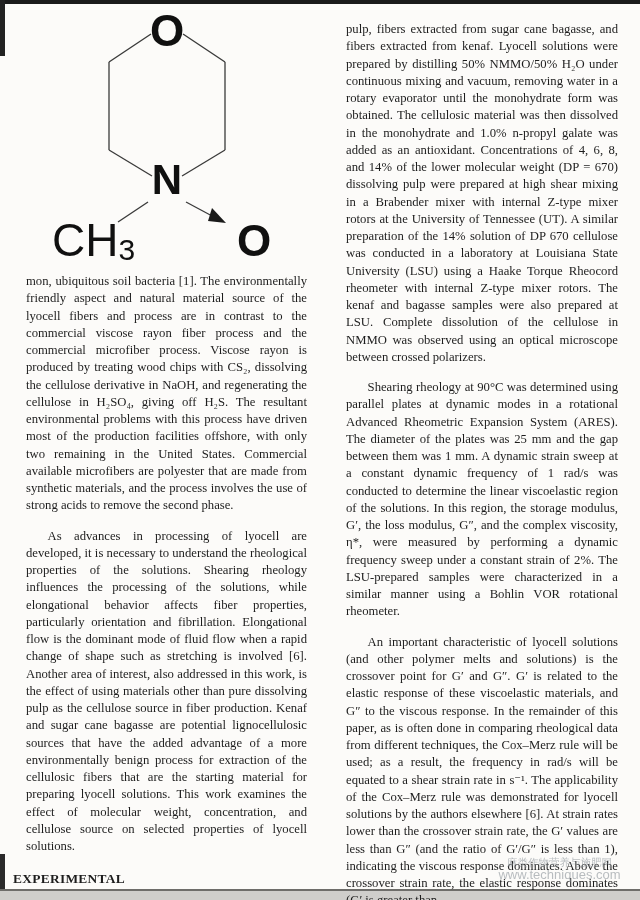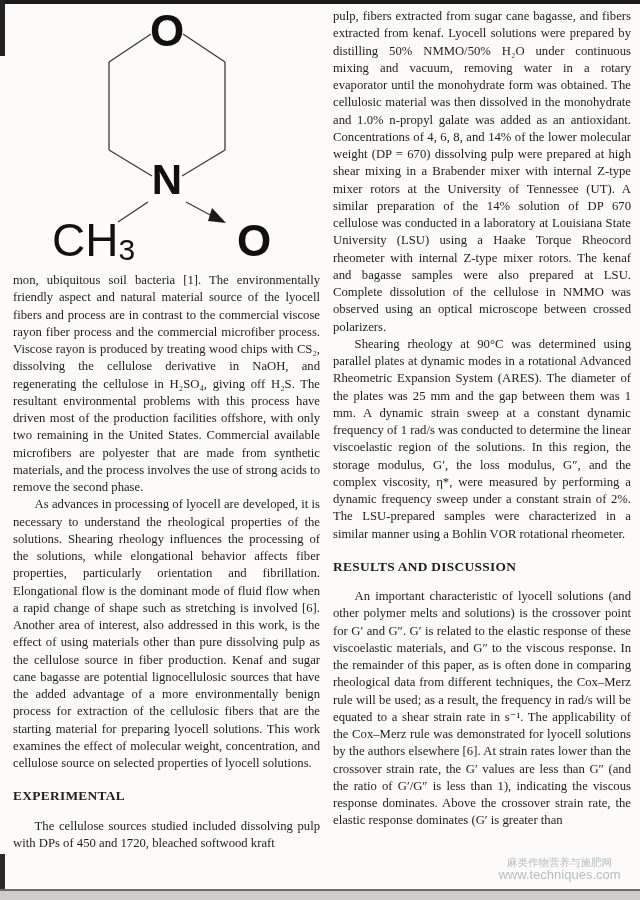--- a/index.html
+++ b/index.html
@@ -16,21 +16,21 @@
   .edge-left-top{position:absolute;left:0;top:0;width:5px;height:56px;background:#222;}
   .edge-left-bottom{position:absolute;left:0;top:854px;width:5px;height:36px;background:#2a2a2a;}
   .edge-bottom{position:absolute;left:0;top:889px;width:640px;height:11px;background:#cfcecb;border-top:2px solid #6e6d6a;}
   .col{
     position:absolute;top:8px;
     text-align:justify;
     font-size:12.7px;line-height:17.25px;
   }
   .col-left{left:13px;width:307px;}
   .col-right{left:333px;width:298px;}
-  .col p{margin:0;}
+  .col p{margin:13px;}
   .col p.indent{text-indent:1.7em;}
   .heading{
     font-weight:bold;
     font-size:13.4px;
     letter-spacing:0.3px;
     margin:15px 0 13px 0;
     text-align:left;
   }
   .figure-block{
     width:100%;
@@ -99,21 +99,20 @@
 
     <p>mon, ubiquitous soil bacteria [1]. The environmentally friendly aspect and natural material source of the lyocell fibers and process are in contrast to the commercial viscose rayon fiber process and the commercial microfiber process. Viscose rayon is produced by treating wood chips with CS₂, dissolving the cellulose derivative in NaOH, and regenerating the cellulose in H₂SO₄, giving off H₂S. The resultant environmental problems with this process have driven most of the production facilities offshore, with only two remaining in the United States. Commercial available microfibers are polyester that are made from synthetic materials, and the process involves the use of strong acids to remove the second phase.</p>
     <p class="indent">As advances in processing of lyocell are developed, it is necessary to understand the rheological properties of the solutions. Shearing rheology influences the processing of the solutions, while elongational behavior affects fiber properties, particularly orientation and fibrillation. Elongational flow is the dominant mode of fluid flow when a rapid change of shape such as stretching is involved [6]. Another area of interest, also addressed in this work, is the effect of using materials other than pure dissolving pulp as the cellulose source in fiber production. Kenaf and sugar cane bagasse are potential lignocellulosic sources that have the added advantage of a more environmentally benign process for extraction of the cellulosic fibers that are the starting material for preparing lyocell solutions. This work examines the effect of molecular weight, concentration, and cellulose source on selected properties of lyocell solutions.</p>
     <div class="heading">EXPERIMENTAL</div>
     <p class="indent">The cellulose sources studied included dissolving pulp with DPs of 450 and 1720, bleached softwood kraft</p>
   </div>
 
   <div class="col col-right">
     <p>pulp, fibers extracted from sugar cane bagasse, and fibers extracted from kenaf. Lyocell solutions were prepared by distilling 50% NMMO/50% H₂O under continuous mixing and vacuum, removing water in a rotary evaporator until the monohydrate form was obtained. The cellulosic material was then dissolved in the monohydrate and 1.0% n-propyl galate was added as an antioxidant. Concentrations of 4, 6, 8, and 14% of the lower molecular weight (DP = 670) dissolving pulp were prepared at high shear mixing in a Brabender mixer with internal Z-type mixer rotors at the University of Tennessee (UT). A similar preparation of the 14% solution of DP 670 cellulose was conducted in a laboratory at Louisiana State University (LSU) using a Haake Torque Rheocord rheometer with internal Z-type mixer rotors. The kenaf and bagasse samples were also prepared at LSU. Complete dissolution of the cellulose in NMMO was observed using an optical microscope between crossed polarizers.</p>
     <p class="indent">Shearing rheology at 90°C was determined using parallel plates at dynamic modes in a rotational Advanced Rheometric Expansion System (ARES). The diameter of the plates was 25 mm and the gap between them was 1 mm. A dynamic strain sweep at a constant dynamic frequency of 1 rad/s was conducted to determine the linear viscoelastic region of the solutions. In this region, the storage modulus, G′, the loss modulus, G″, and the complex viscosity, η*, were measured by performing a dynamic frequency sweep under a constant strain of 2%. The LSU-prepared samples were characterized in a similar manner using a Bohlin VOR rotational rheometer.</p>
-    <div class="heading">RESULTS AND DISCUSSION</div>
     <p class="indent">An important characteristic of lyocell solutions (and other polymer melts and solutions) is the crossover point for G′ and G″. G′ is related to the elastic response of these viscoelastic materials, and G″ to the viscous response. In the remainder of this paper, as is often done in comparing rheological data from different techniques, the Cox–Merz rule will be used; as a result, the frequency in rad/s will be equated to a shear strain rate in s⁻¹. The applicability of the Cox–Merz rule was demonstrated for lyocell solutions by the authors elsewhere [6]. At strain rates lower than the crossover strain rate, the G′ values are less than G″ (and the ratio of G′/G″ is less than 1), indicating the viscous response dominates. Above the crossover strain rate, the elastic response dominates (G′ is greater than</p>
   </div>
 
   <div class="watermark">
     <div class="wm1">麻类作物营养与施肥网</div>
     <div class="wm2">www.techniques.com</div>
   </div>
 
 </div>
 

